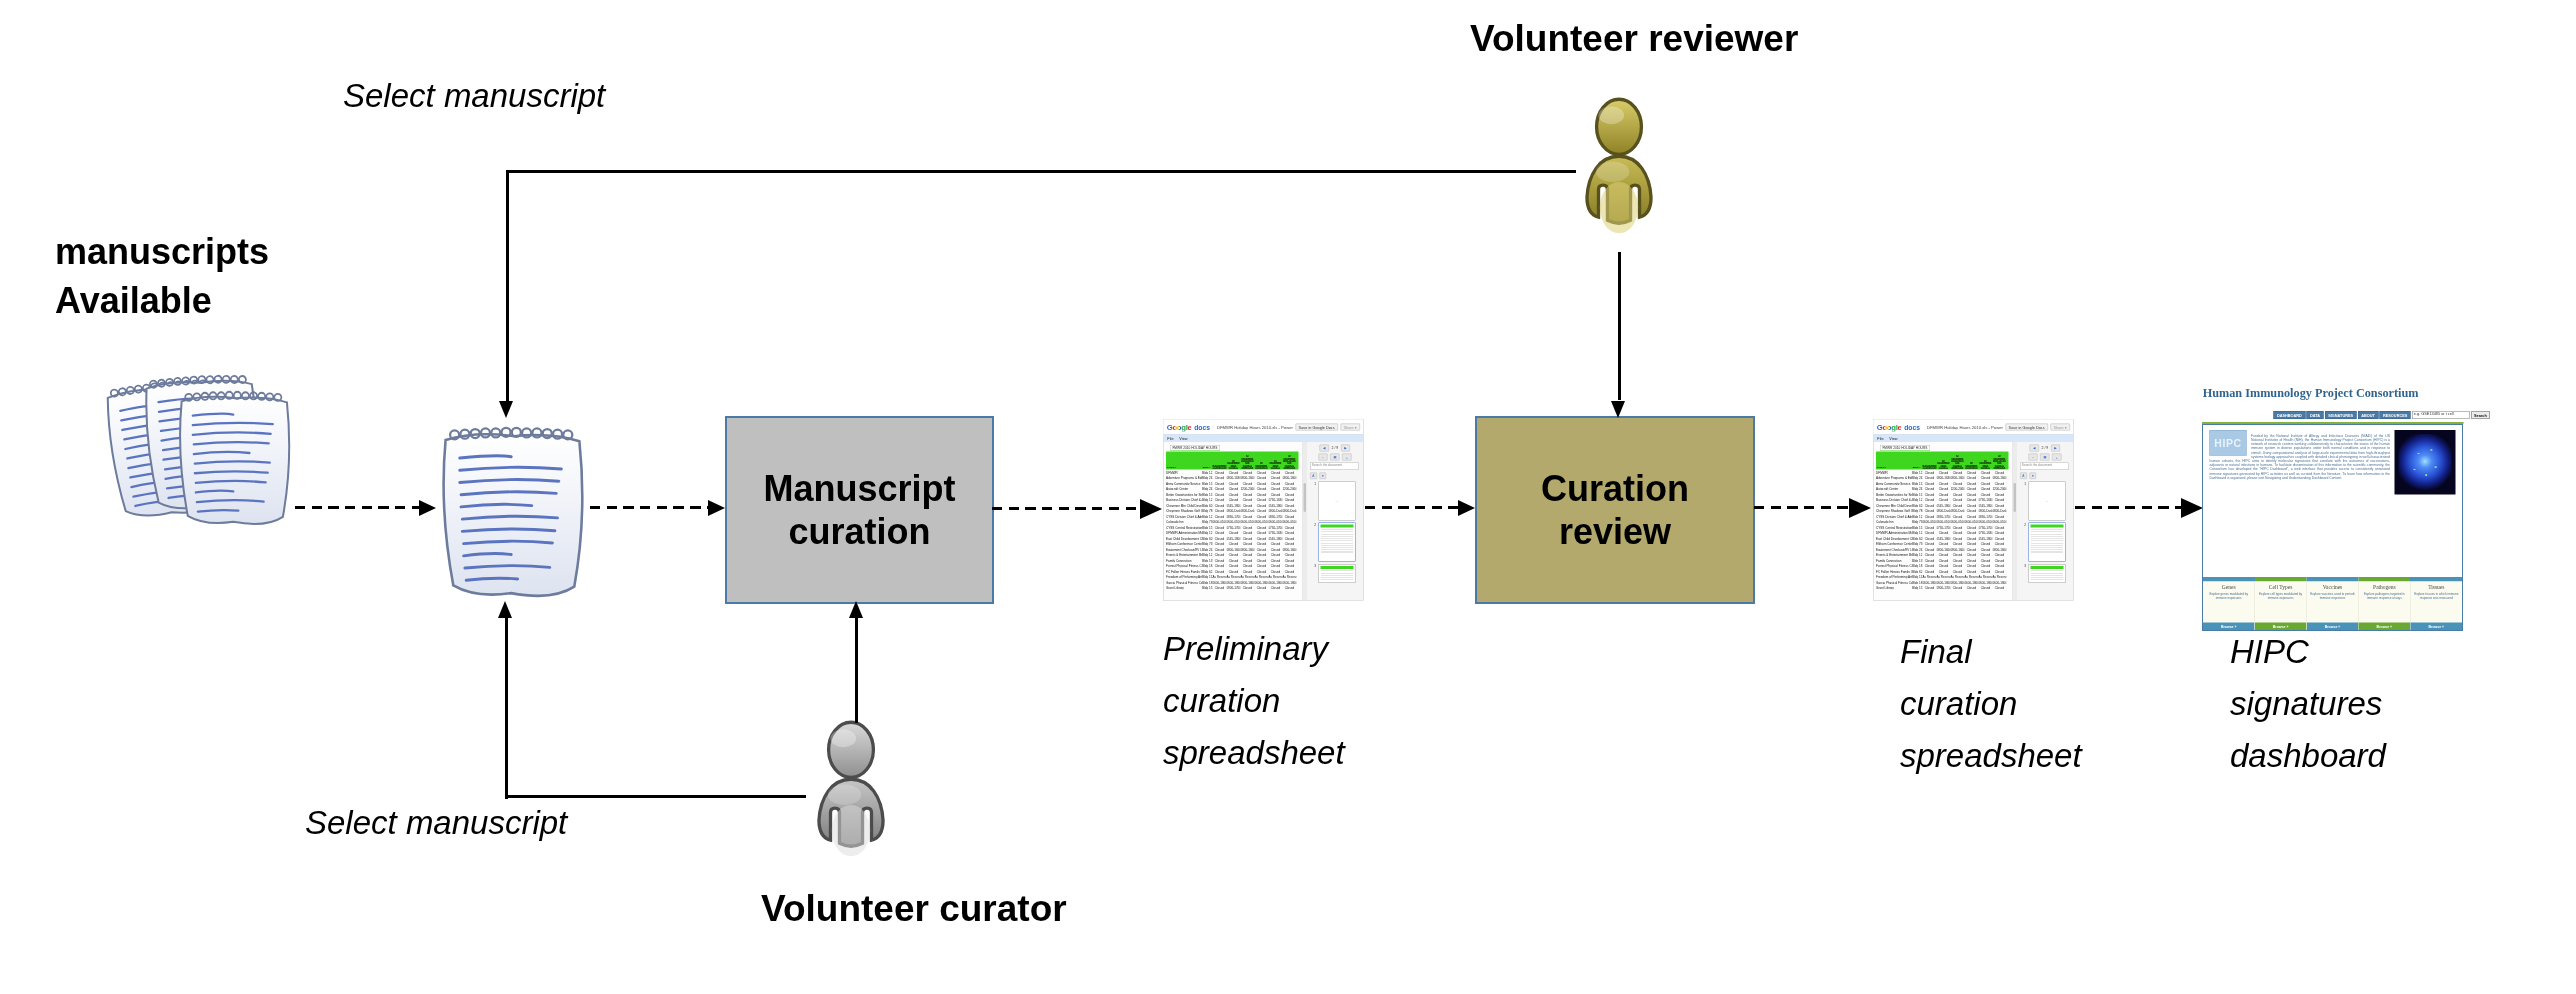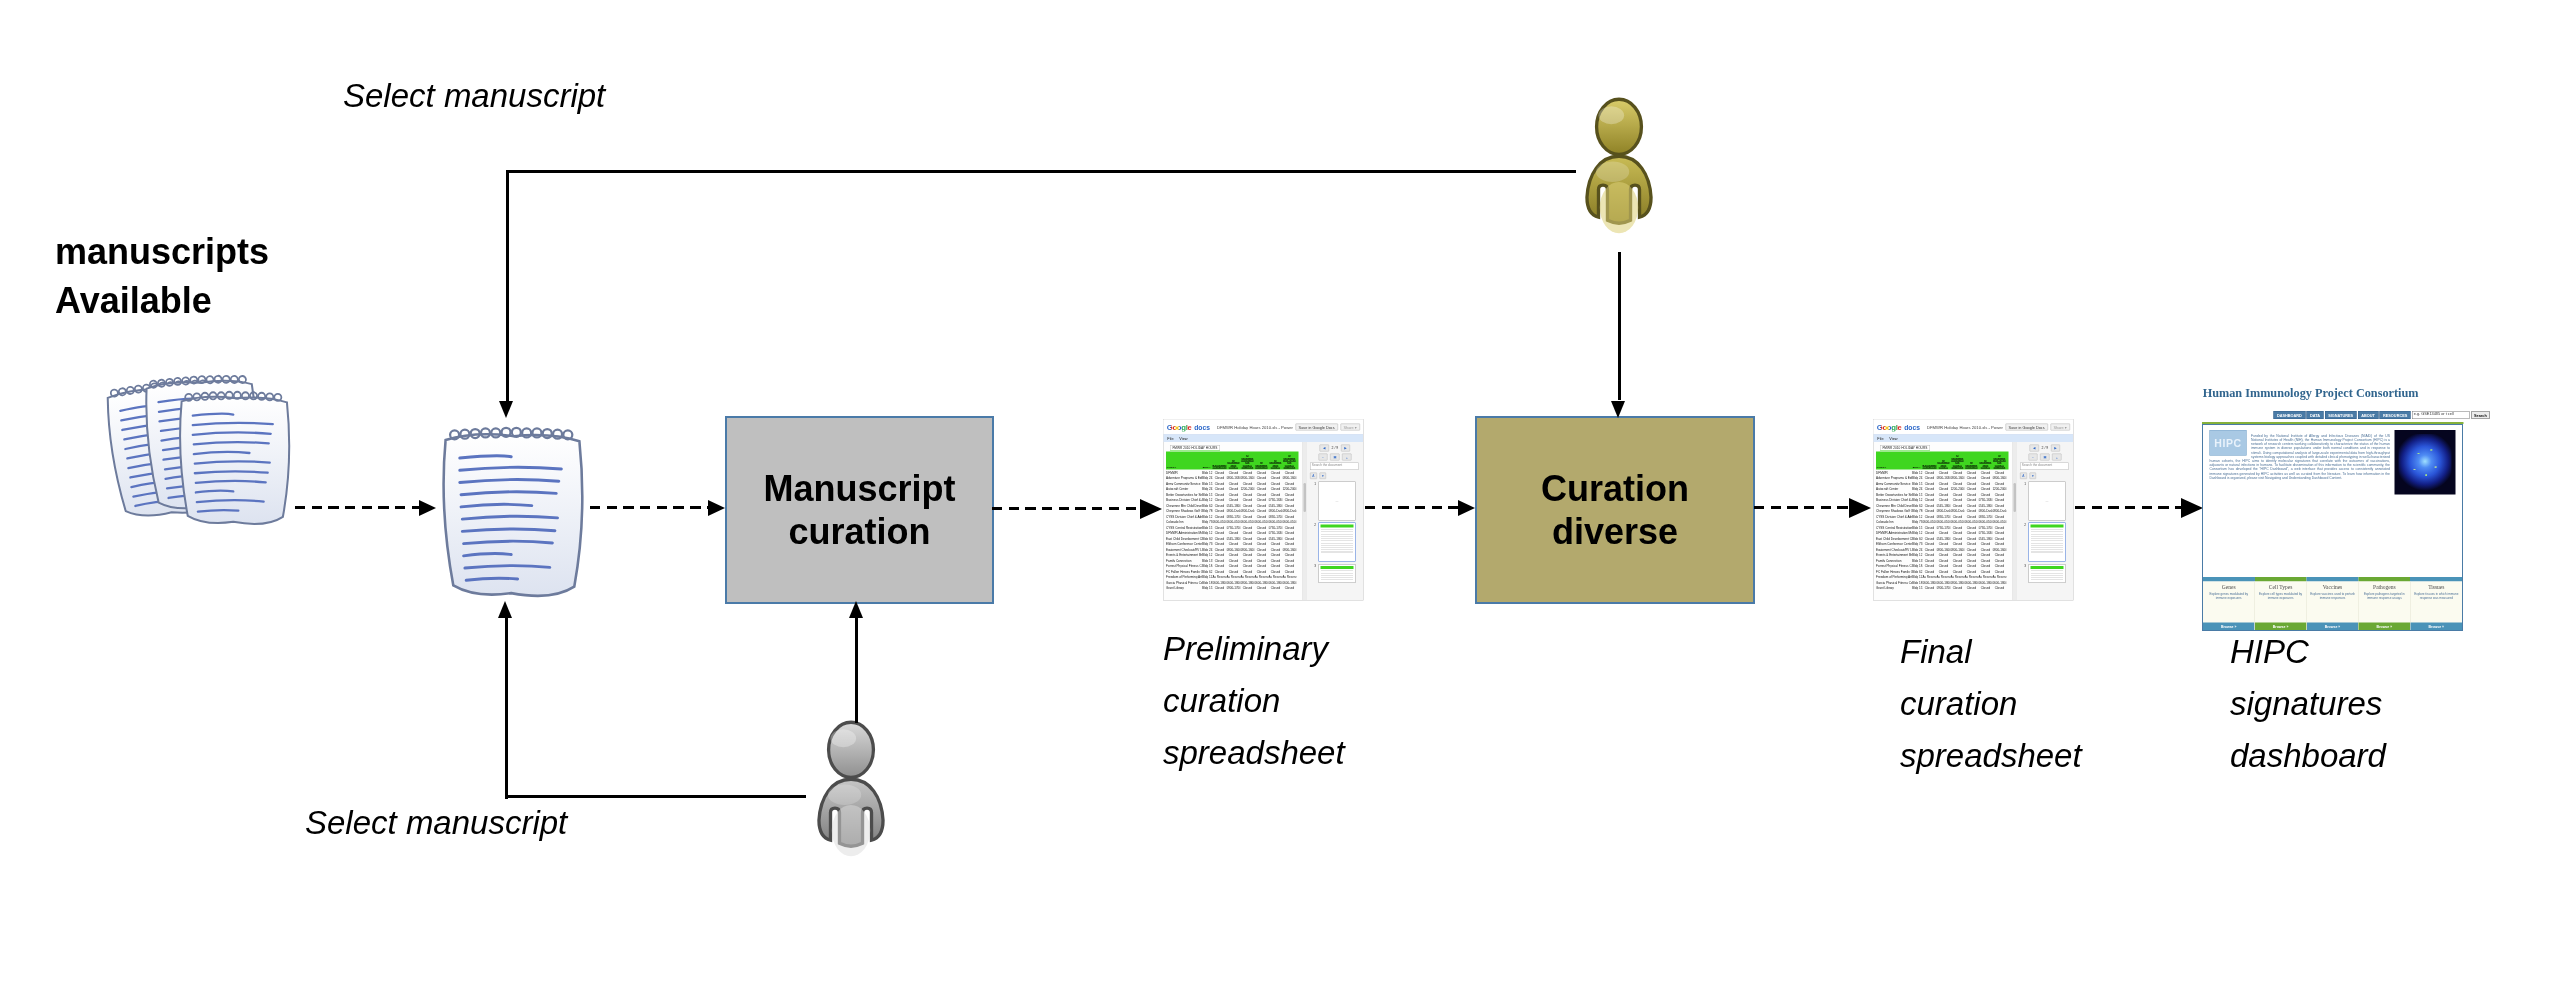--- a/index.html
+++ b/index.html
@@ -163,21 +163,23 @@
   </div>
 
   <div class="lblI" style="left:343px;top:70px">
     <div>Select manuscript</div>
   </div>
 
   <div class="lblI" style="left:305px;top:797px">
     <div>Select manuscript</div>
   </div>
 
-
+  <div class="lblB" style="left:1470px;top:14px;font-size:37px">Volunteer reviewer</div>
+
+  <div class="lblB" style="left:761px;top:884px;font-size:37px">Volunteer curator</div>
 
   <div class="lblI" style="left:1163px;top:623px">
     <div>Preliminary</div>
     <div>curation</div>
     <div>spreadsheet</div>
   </div>
 
   <div class="lblI" style="left:1900px;top:626px">
     <div>Final</div>
     <div>curation</div>
@@ -236,21 +238,21 @@
     <ellipse cx="27" cy="58" rx="13" ry="8" fill="#ffffff" opacity="0.2"></ellipse>
   </svg>
 
   <div id="box-curation" class="node" style="left:725px;top:416px;width:265px;height:184px">
     <div>Manuscript</div>
     <div>curation</div>
   </div>
 
   <div id="box-review" class="node" style="left:1475px;top:416px;width:276px;height:184px">
     <div>Curation</div>
-    <div>diverse</div>
+    <div>review</div>
   </div>
 
   <div class="dl" style="left:295px;top:506px;width:125px"></div>
   <div class="ah r" style="left:419px;top:500px"></div>
 
   <div class="dl" style="left:590px;top:506px;width:118px"></div>
   <div class="ah r" style="left:708px;top:500px"></div>
 
   <div class="dl" style="left:992px;top:507px;width:148px"></div>
   <div class="ah rB" style="left:1140px;top:499px"></div>

